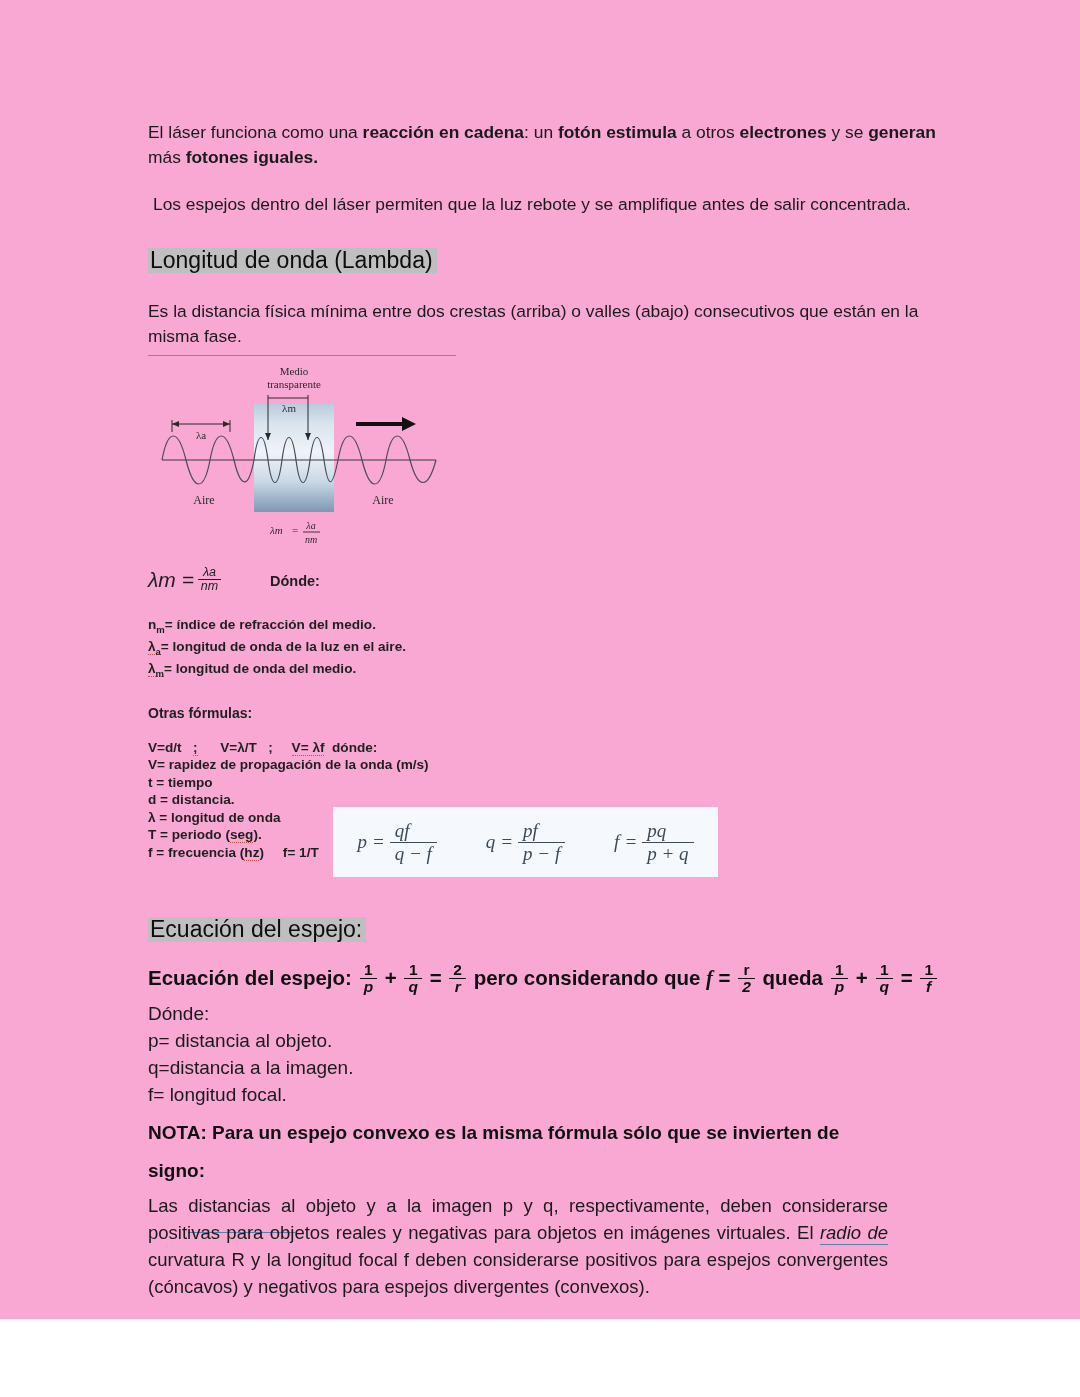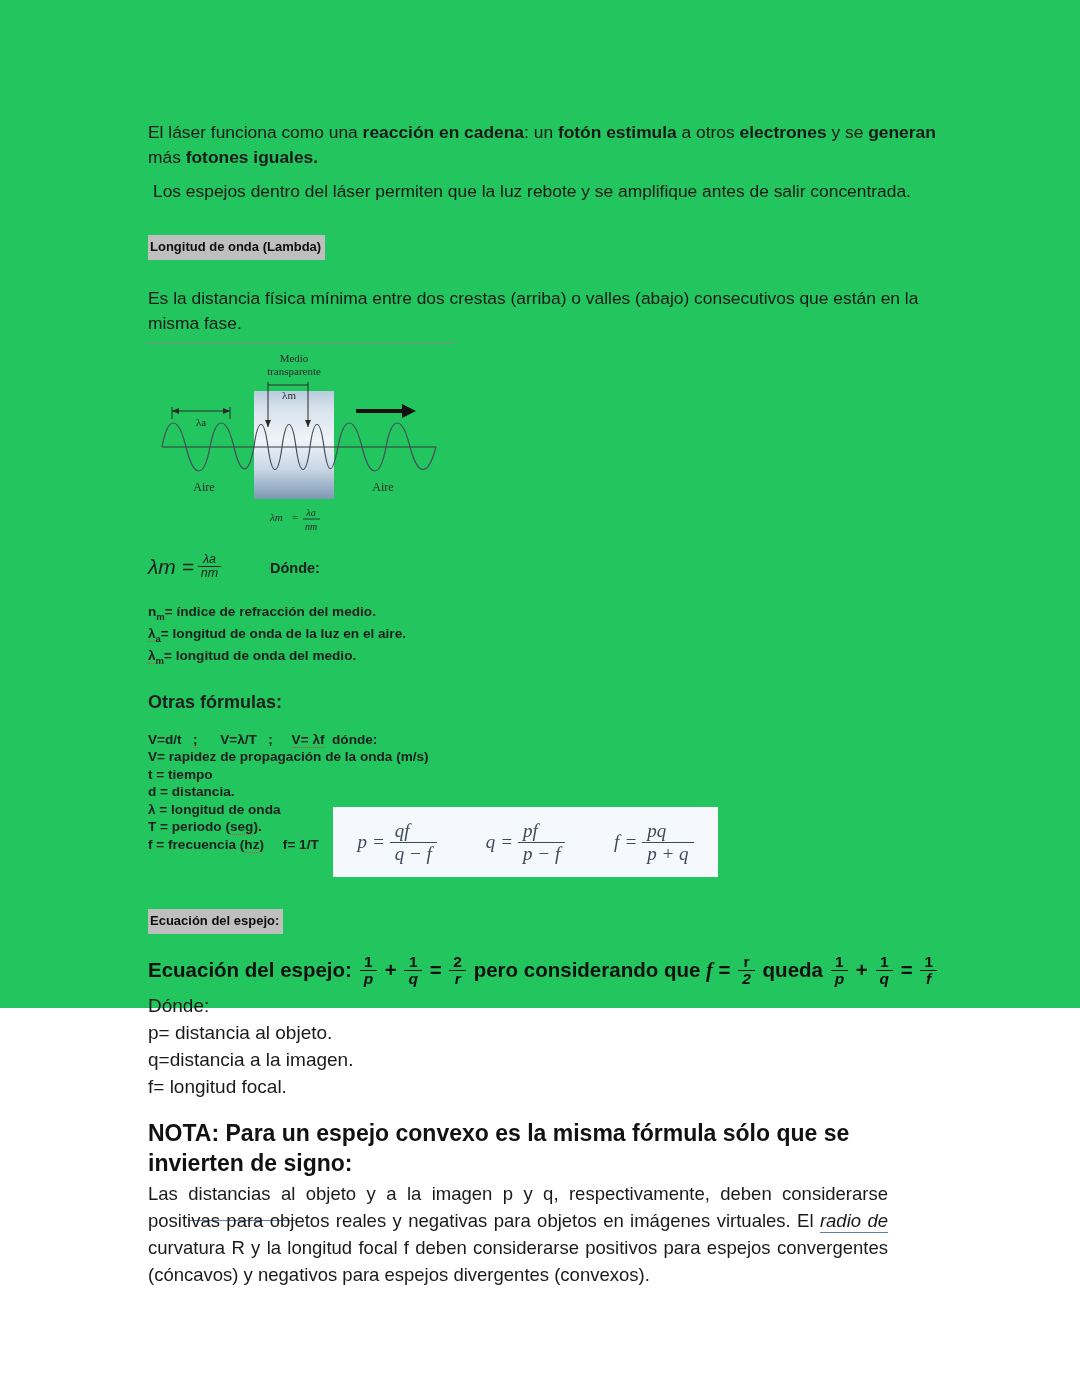--- a/index.html
+++ b/index.html
@@ -12,47 +12,47 @@
     height: 1397px;
     font-family: "Liberation Sans", sans-serif;
     color: #000000;
     position: relative;
     overflow: hidden;
   }
   .page {
     position: absolute;
     left: 0; top: 0;
     width: 1080px;
-    height: 1008px;
-    background: #22c55e;
+    height: 1319px;
+    background: #f9a8d4;
   }
   .content {
     position: absolute;
     left: 148px;
     top: 120px;
     width: 784px;
   }
 
   
   .para {
     font-size: 17.4px;
     line-height: 25px;
     color: #1a1a1a;
     margin: 0;
   }
   .para b { font-weight: bold; }
   .p-laser { width: 790px; }
-  .p-espejos { margin-top: 9px; padding-left: 5px; }
+  .p-espejos { margin-top: 22px; padding-left: 5px; }
 
   
   .hl-heading {
     display: inline-block;
     background: #bfbfbf;
-    font-size: 13px;
-    font-weight: bold;
+    font-size: 23px;
+    font-weight: normal;
     line-height: 22px;
     padding: 1px 4px 2px 2px;
     color: #0d0d0d;
     text-align: right;
   }
   .h-lambda { margin-top: 31px; }
   .h-espejo { margin-top: 0; }
 
   .p-definicion {
     margin-top: 26px;
@@ -115,21 +115,21 @@
     font-size: 13.6px;
     line-height: 17.5px;
     color: #1f1f1f;
     font-weight: 700;
   }
   .deflist div { white-space: nowrap; }
   sub { font-size: 9.5px; }
 
   .otras {
     margin-top: 22px;
-    font-size: 18px;
+    font-size: 14px;
     color: #1f1f1f;
     font-weight: 600;
   }
   .formulas-v {
     margin-top: 18px;
     font-size: 13.6px;
     line-height: 17.5px;
     color: #1f1f1f;
     font-weight: 600;
   }
@@ -190,24 +190,24 @@
   .sfrac {
     display: inline-block;
     vertical-align: middle;
     line-height: 1.15;
   }
   .sfrac .num { display: block; padding: 0 5px; }
   .sfrac .den { display: block; border-top: 1.3px solid #3c4a5a; padding: 0 5px; }
   .eqrow { display: flex; align-items: center; gap: 5px; }
 
   .nota {
-    margin-top: 18px;
-    font-size: 23px;
+    margin-top: 6px;
+    font-size: 19px;
     font-weight: bold;
-    line-height: 30px;
+    line-height: 38px;
     color: #111;
     width: 740px;
   }
   .just-para {
     margin-top: 2px;
     font-size: 18.5px;
     line-height: 27px;
     text-align: justify;
     color: #1a1a1a;
     width: 740px;

